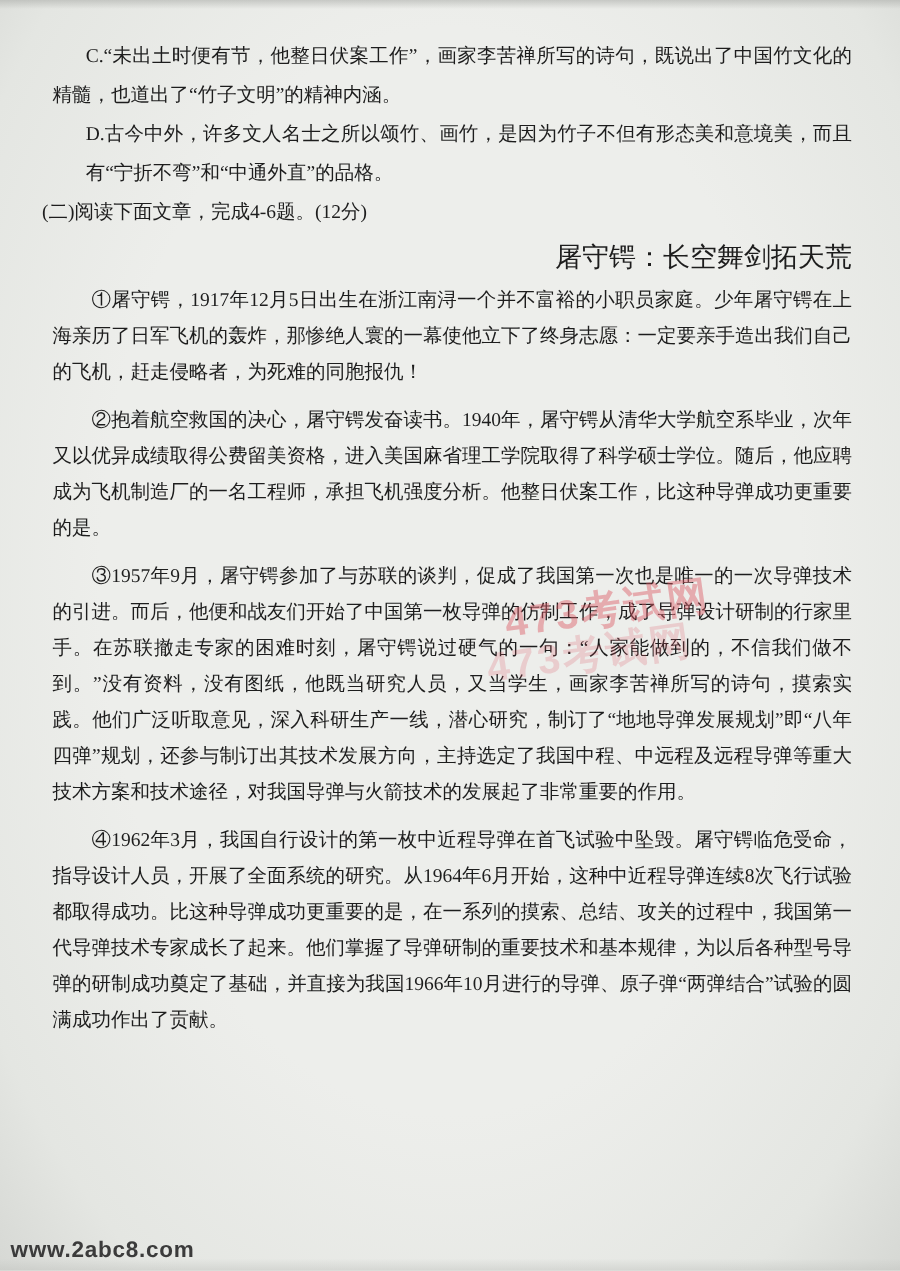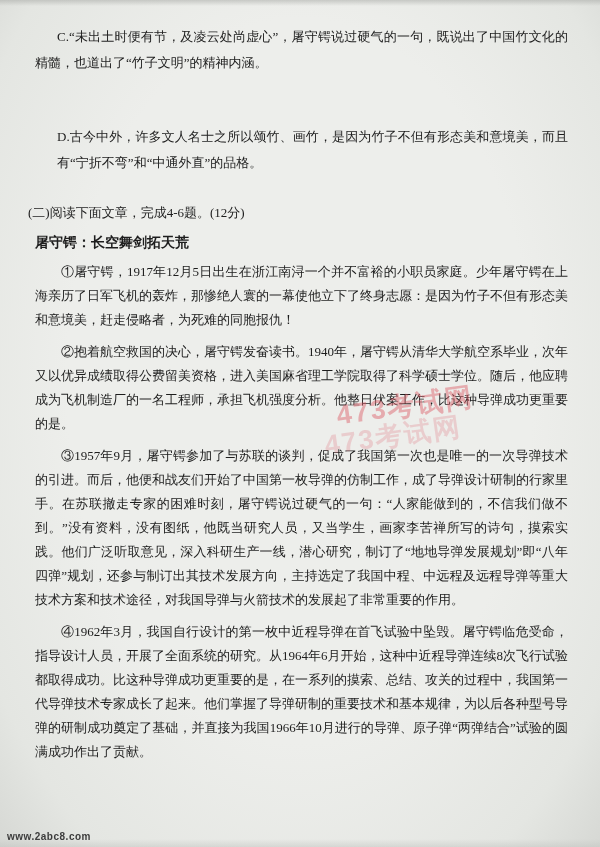--- a/index.html
+++ b/index.html
@@ -20,64 +20,64 @@
   .page::after{
     content:"";position:absolute;bottom:0;left:0;right:0;height:8px;
     background:linear-gradient(rgba(0,0,0,0), #c2c4c0);opacity:.5;
   }
   .content{
     position:absolute;top:24px;left:35px;right:32px;
     font-size:13px;color:#1d1d1d;
   }
   .option{line-height:26px;text-align:justify;}
   .option-c{text-indent:1.7em;}
-  .option-d{padding-left:1.7em;margin-top:48px;}
-  .section-intro{line-height:26px;margin-left:-7px;margin-top:24px;}
+  .option-d{padding-left:1.7em;}
+  .section-intro{line-height:26px;margin-left:-7px;}
   .article-title{
-    text-align:left;font-weight:bold;font-size:14px;
+    text-align:right;font-weight:normal;font-size:18px;
     line-height:28px;margin:3px 0 3px;
   }
   .para{
     line-height:24px;text-align:justify;text-indent:2em;margin:0 0 8px;
   }
   .page-footer{
     position:absolute;bottom:17px;left:0;right:0;text-align:center;
     font-size:12.5px;color:#2a2a2a;letter-spacing:1px;
   }
   .site-watermark{
     position:absolute;left:7px;bottom:5px;
     font-family:"Liberation Sans","DejaVu Sans",sans-serif;
-    font-weight:bold;font-size:10px;color:#3b3b3b;letter-spacing:.5px;
+    font-weight:bold;font-size:15px;color:#3b3b3b;letter-spacing:.5px;
   }
   .center-watermark{
     position:absolute;top:388px;left:336px;
     transform:rotate(-8deg);
     font-family:"Liberation Sans","DejaVu Sans",sans-serif;
     font-weight:bold;font-size:27px;letter-spacing:2px;
     color:rgba(219,88,99,0.45);
     text-shadow:-16px 28px 0 rgba(219,88,99,0.22);
     pointer-events:none;white-space:nowrap;
   }
 </style>
 </head>
 <body>
 
 <div class="page">
 
   <div class="content">
 
-    <div class="option option-c">C.“未出土时便有节，及凌云处尚虚心”，屠守锷说过硬气的一句，既说出了中国竹文化的精髓，也道出了“竹子文明”的精神内涵。</div>
+    <div class="option option-c">C.“未出土时便有节，他整日伏案工作”，画家李苦禅所写的诗句，既说出了中国竹文化的精髓，也道出了“竹子文明”的精神内涵。</div>
 
     <div class="option option-d">D.古今中外，许多文人名士之所以颂竹、画竹，是因为竹子不但有形态美和意境美，而且有“宁折不弯”和“中通外直”的品格。</div>
 
     <div class="section-intro">(二)阅读下面文章，完成4-6题。(12分)</div>
 
     <div class="article-title">屠守锷：长空舞剑拓天荒</div>
 
-    <p class="para">①屠守锷，1917年12月5日出生在浙江南浔一个并不富裕的小职员家庭。少年屠守锷在上海亲历了日军飞机的轰炸，那惨绝人寰的一幕使他立下了终身志愿：是因为竹子不但有形态美和意境美，赶走侵略者，为死难的同胞报仇！</p>
+    <p class="para">①屠守锷，1917年12月5日出生在浙江南浔一个并不富裕的小职员家庭。少年屠守锷在上海亲历了日军飞机的轰炸，那惨绝人寰的一幕使他立下了终身志愿：一定要亲手造出我们自己的飞机，赶走侵略者，为死难的同胞报仇！</p>
 
     <p class="para">②抱着航空救国的决心，屠守锷发奋读书。1940年，屠守锷从清华大学航空系毕业，次年又以优异成绩取得公费留美资格，进入美国麻省理工学院取得了科学硕士学位。随后，他应聘成为飞机制造厂的一名工程师，承担飞机强度分析。他整日伏案工作，比这种导弹成功更重要的是。</p>
 
     <p class="para">③1957年9月，屠守锷参加了与苏联的谈判，促成了我国第一次也是唯一的一次导弹技术的引进。而后，他便和战友们开始了中国第一枚导弹的仿制工作，成了导弹设计研制的行家里手。在苏联撤走专家的困难时刻，屠守锷说过硬气的一句：“人家能做到的，不信我们做不到。”没有资料，没有图纸，他既当研究人员，又当学生，画家李苦禅所写的诗句，摸索实践。他们广泛听取意见，深入科研生产一线，潜心研究，制订了“地地导弹发展规划”即“八年四弹”规划，还参与制订出其技术发展方向，主持选定了我国中程、中远程及远程导弹等重大技术方案和技术途径，对我国导弹与火箭技术的发展起了非常重要的作用。</p>
 
     <p class="para">④1962年3月，我国自行设计的第一枚中近程导弹在首飞试验中坠毁。屠守锷临危受命，指导设计人员，开展了全面系统的研究。从1964年6月开始，这种中近程导弹连续8次飞行试验都取得成功。比这种导弹成功更重要的是，在一系列的摸索、总结、攻关的过程中，我国第一代导弹技术专家成长了起来。他们掌握了导弹研制的重要技术和基本规律，为以后各种型号导弹的研制成功奠定了基础，并直接为我国1966年10月进行的导弹、原子弹“两弹结合”试验的圆满成功作出了贡献。</p>
 
 
   </div>
 

